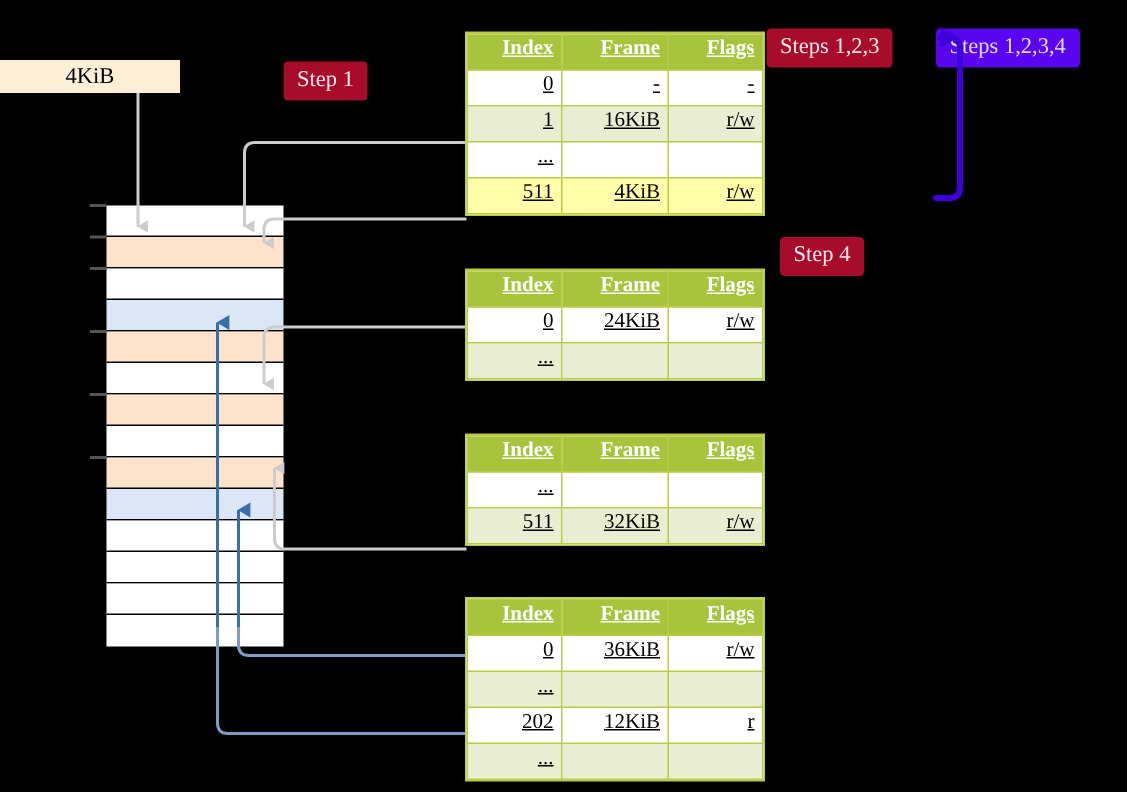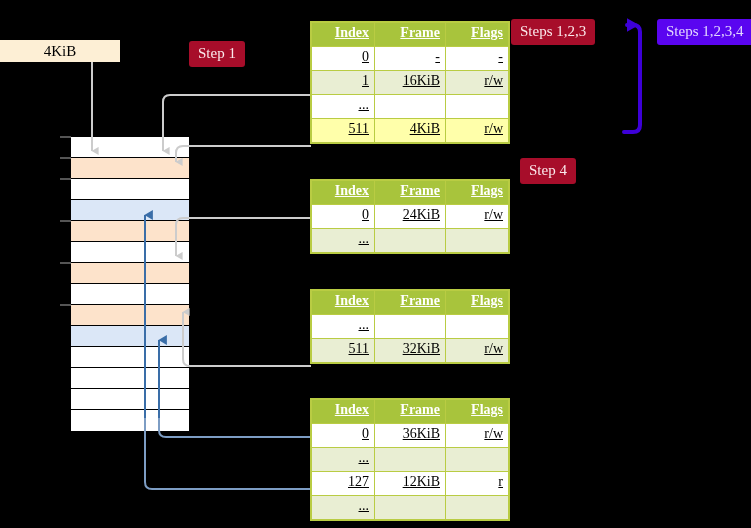--- a/index.html
+++ b/index.html
@@ -136,21 +136,21 @@
   </div>
 
   <div class="badge badge-red" style="left:520px; top:158px;text-align:right;">
     <span>Step 4</span>
   </div>
 
   <div class="badge badge-red" style="left:511px; top:19px;">
     <span>Steps 1,2,3</span>
   </div>
 
-  <div class="badge badge-blue" style="left:624px; top:19px;margin-left:33px;">
+  <div class="badge badge-blue" style="left:624px; top:19px;">
     <span>Steps 1,2,3,4</span>
   </div>
 
   <div id="memory">
       <div class="mem-row"></div>
       <div class="mem-row peach"></div>
       <div class="mem-row"></div>
       <div class="mem-row blue"></div>
       <div class="mem-row peach"></div>
       <div class="mem-row"></div>
@@ -294,21 +294,21 @@
           <td class="c-index">0</td>
           <td class="c-frame">36KiB</td>
           <td class="c-flags">r/w</td>
         </tr>
         <tr class="alt">
           <td class="c-index">...</td>
           <td class="c-frame"></td>
           <td class="c-flags"></td>
         </tr>
         <tr>
-          <td class="c-index">127</td>
+          <td class="c-index">202</td>
           <td class="c-frame">12KiB</td>
           <td class="c-flags">r</td>
         </tr>
         <tr class="alt">
           <td class="c-index">...</td>
           <td class="c-frame"></td>
           <td class="c-flags"></td>
         </tr>
       </tbody>
     </table>

